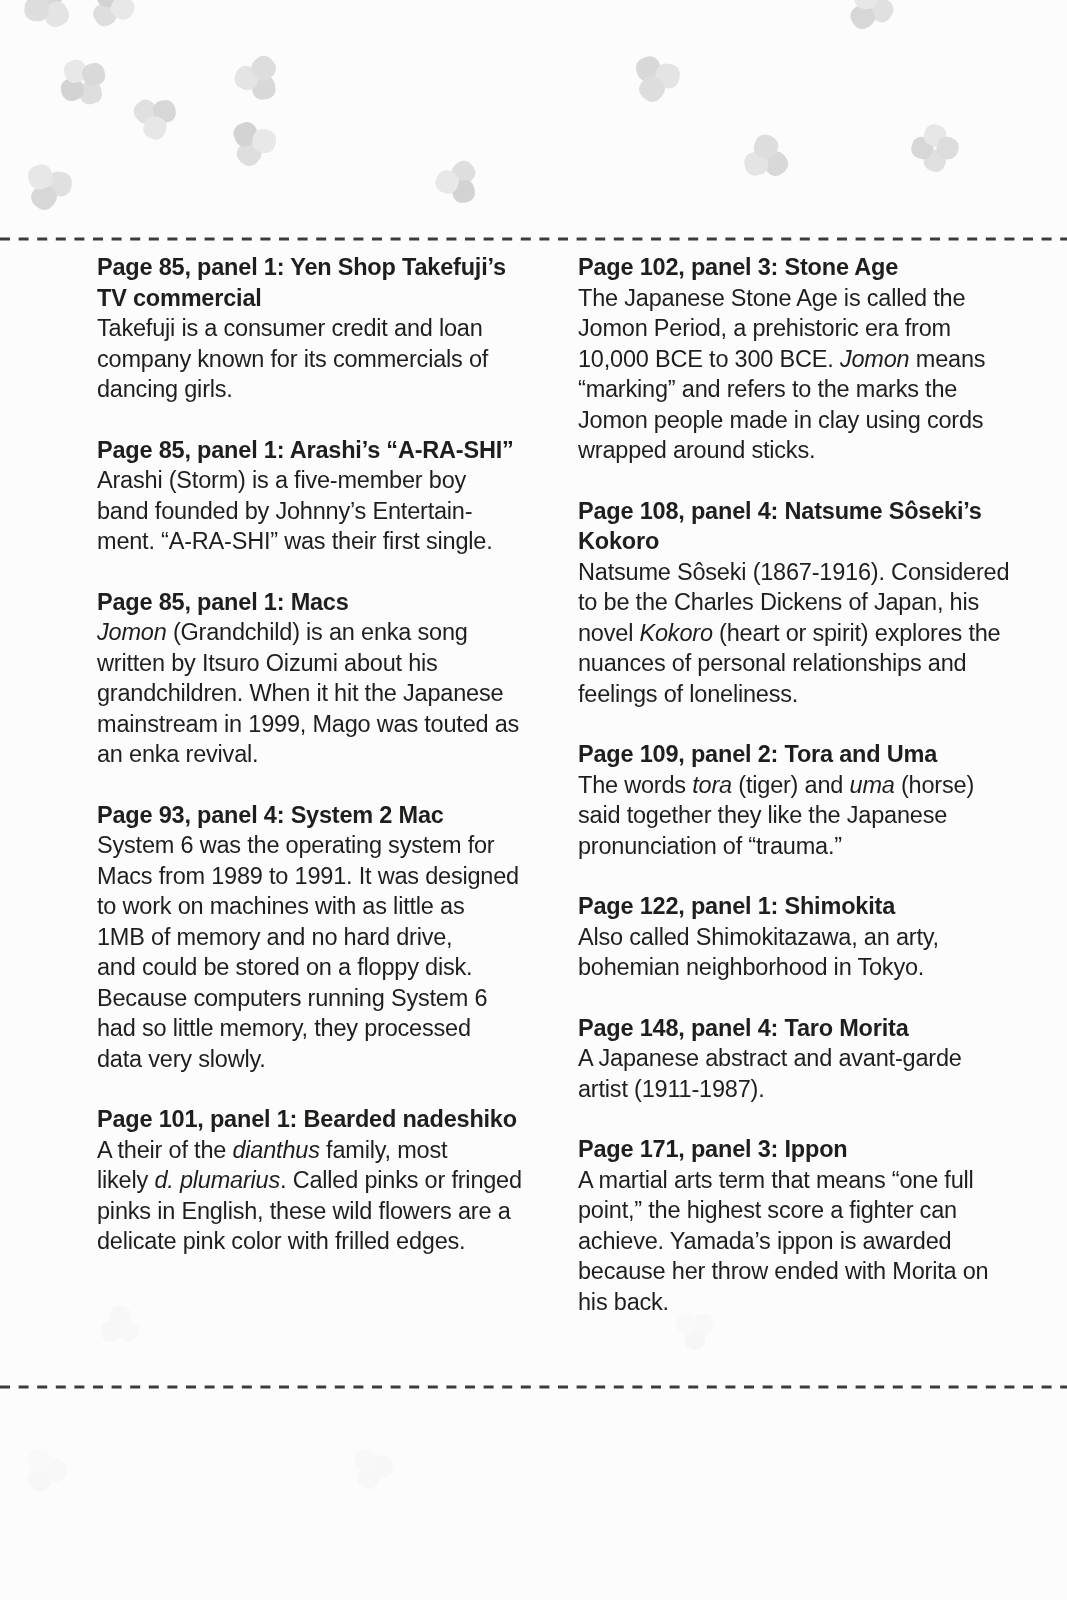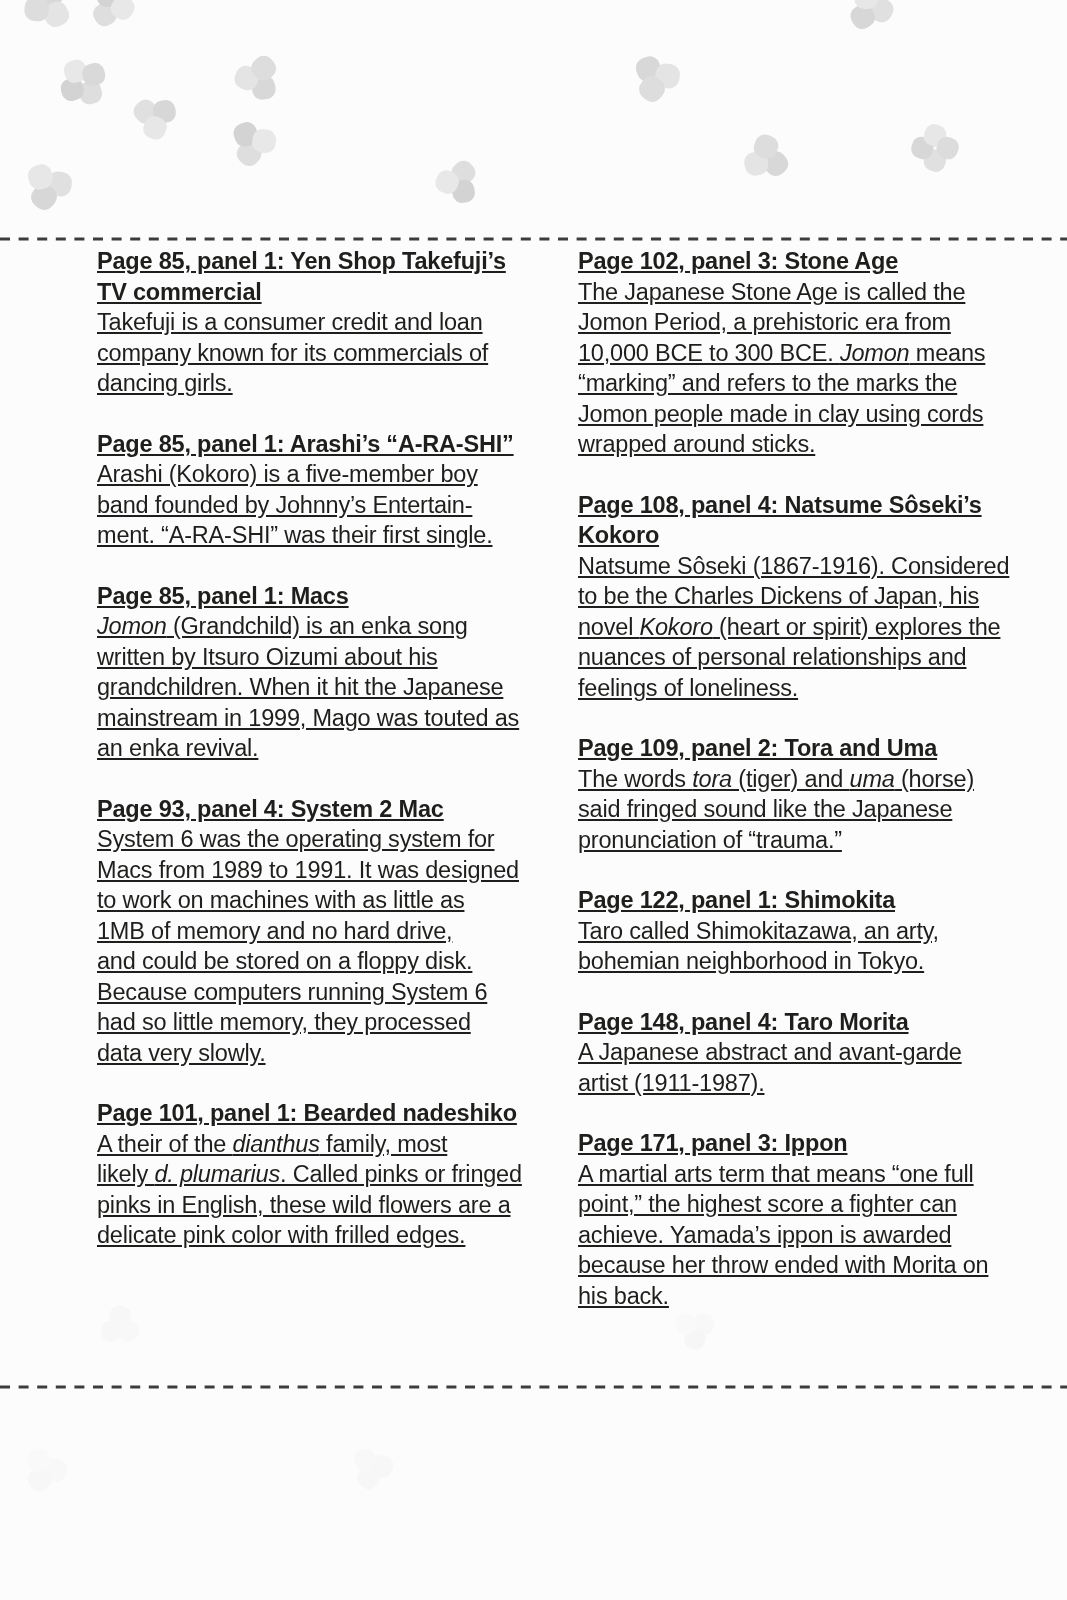--- a/index.html
+++ b/index.html
@@ -21,22 +21,21 @@
     pointer-events: none;
   }
   .dashed-line {
     position: absolute;
     left: 0;
     width: 1067px;
     height: 6px;
   }
   .column {
     position: absolute;
-    top: 246px;
-    text-decoration: underline;
+    top: 252px;
   }
   .column-left  { left: 97px;  width: 436px; }
   .column-right { left: 550px; width: 440px; margin-left: 28px; }
   .note {
     margin: 0 0 30px 0;
   }
   .note-heading,
   .note-body {
     margin: 0;
     font-size: 23.5px;
@@ -186,21 +185,21 @@
 <div class="column column-left">
     <section class="note">
       <h3 class="note-heading">Page 85, panel 1: Yen Shop Takefuji’s
 TV commercial</h3>
       <p class="note-body"><span>Takefuji is a consumer credit and loan
 company known for its commercials of
 dancing girls.</span></p>
     </section>
     <section class="note">
       <h3 class="note-heading">Page 85, panel 1: Arashi’s “A-RA-SHI”</h3>
-      <p class="note-body"><span>Arashi (Kokoro) is a five-member boy
+      <p class="note-body"><span>Arashi (Storm) is a five-member boy
 band founded by Johnny’s Entertain-
 ment. “A-RA-SHI” was their first single.</span></p>
     </section>
     <section class="note">
       <h3 class="note-heading">Page 85, panel 1: Macs</h3>
       <p class="note-body"><em>Jomon</em><span> (Grandchild) is an enka song
 written by Itsuro Oizumi about his
 grandchildren. When it hit the Japanese
 mainstream in 1999, Mago was touted as
 an enka revival.</span></p>
@@ -239,26 +238,26 @@
 Kokoro</h3>
       <p class="note-body"><span>Natsume Sôseki (1867-1916). Considered
 to be the Charles Dickens of Japan, his
 novel </span><em>Kokoro</em><span> (heart or spirit) explores the
 nuances of personal relationships and
 feelings of loneliness.</span></p>
     </section>
     <section class="note">
       <h3 class="note-heading">Page 109, panel 2: Tora and Uma</h3>
       <p class="note-body"><span>The words </span><em>tora</em><span> (tiger) and </span><em>uma</em><span> (horse)
-said fringed sound like the Japanese
+said together they like the Japanese
 pronunciation of “trauma.”</span></p>
     </section>
     <section class="note">
       <h3 class="note-heading">Page 122, panel 1: Shimokita</h3>
-      <p class="note-body"><span>Taro called Shimokitazawa, an arty,
+      <p class="note-body"><span>Also called Shimokitazawa, an arty,
 bohemian neighborhood in Tokyo.</span></p>
     </section>
     <section class="note">
       <h3 class="note-heading">Page 148, panel 4: Taro Morita</h3>
       <p class="note-body"><span>A Japanese abstract and avant-garde
 artist (1911-1987).</span></p>
     </section>
     <section class="note">
       <h3 class="note-heading">Page 171, panel 3: Ippon</h3>
       <p class="note-body"><span>A martial arts term that means “one full

